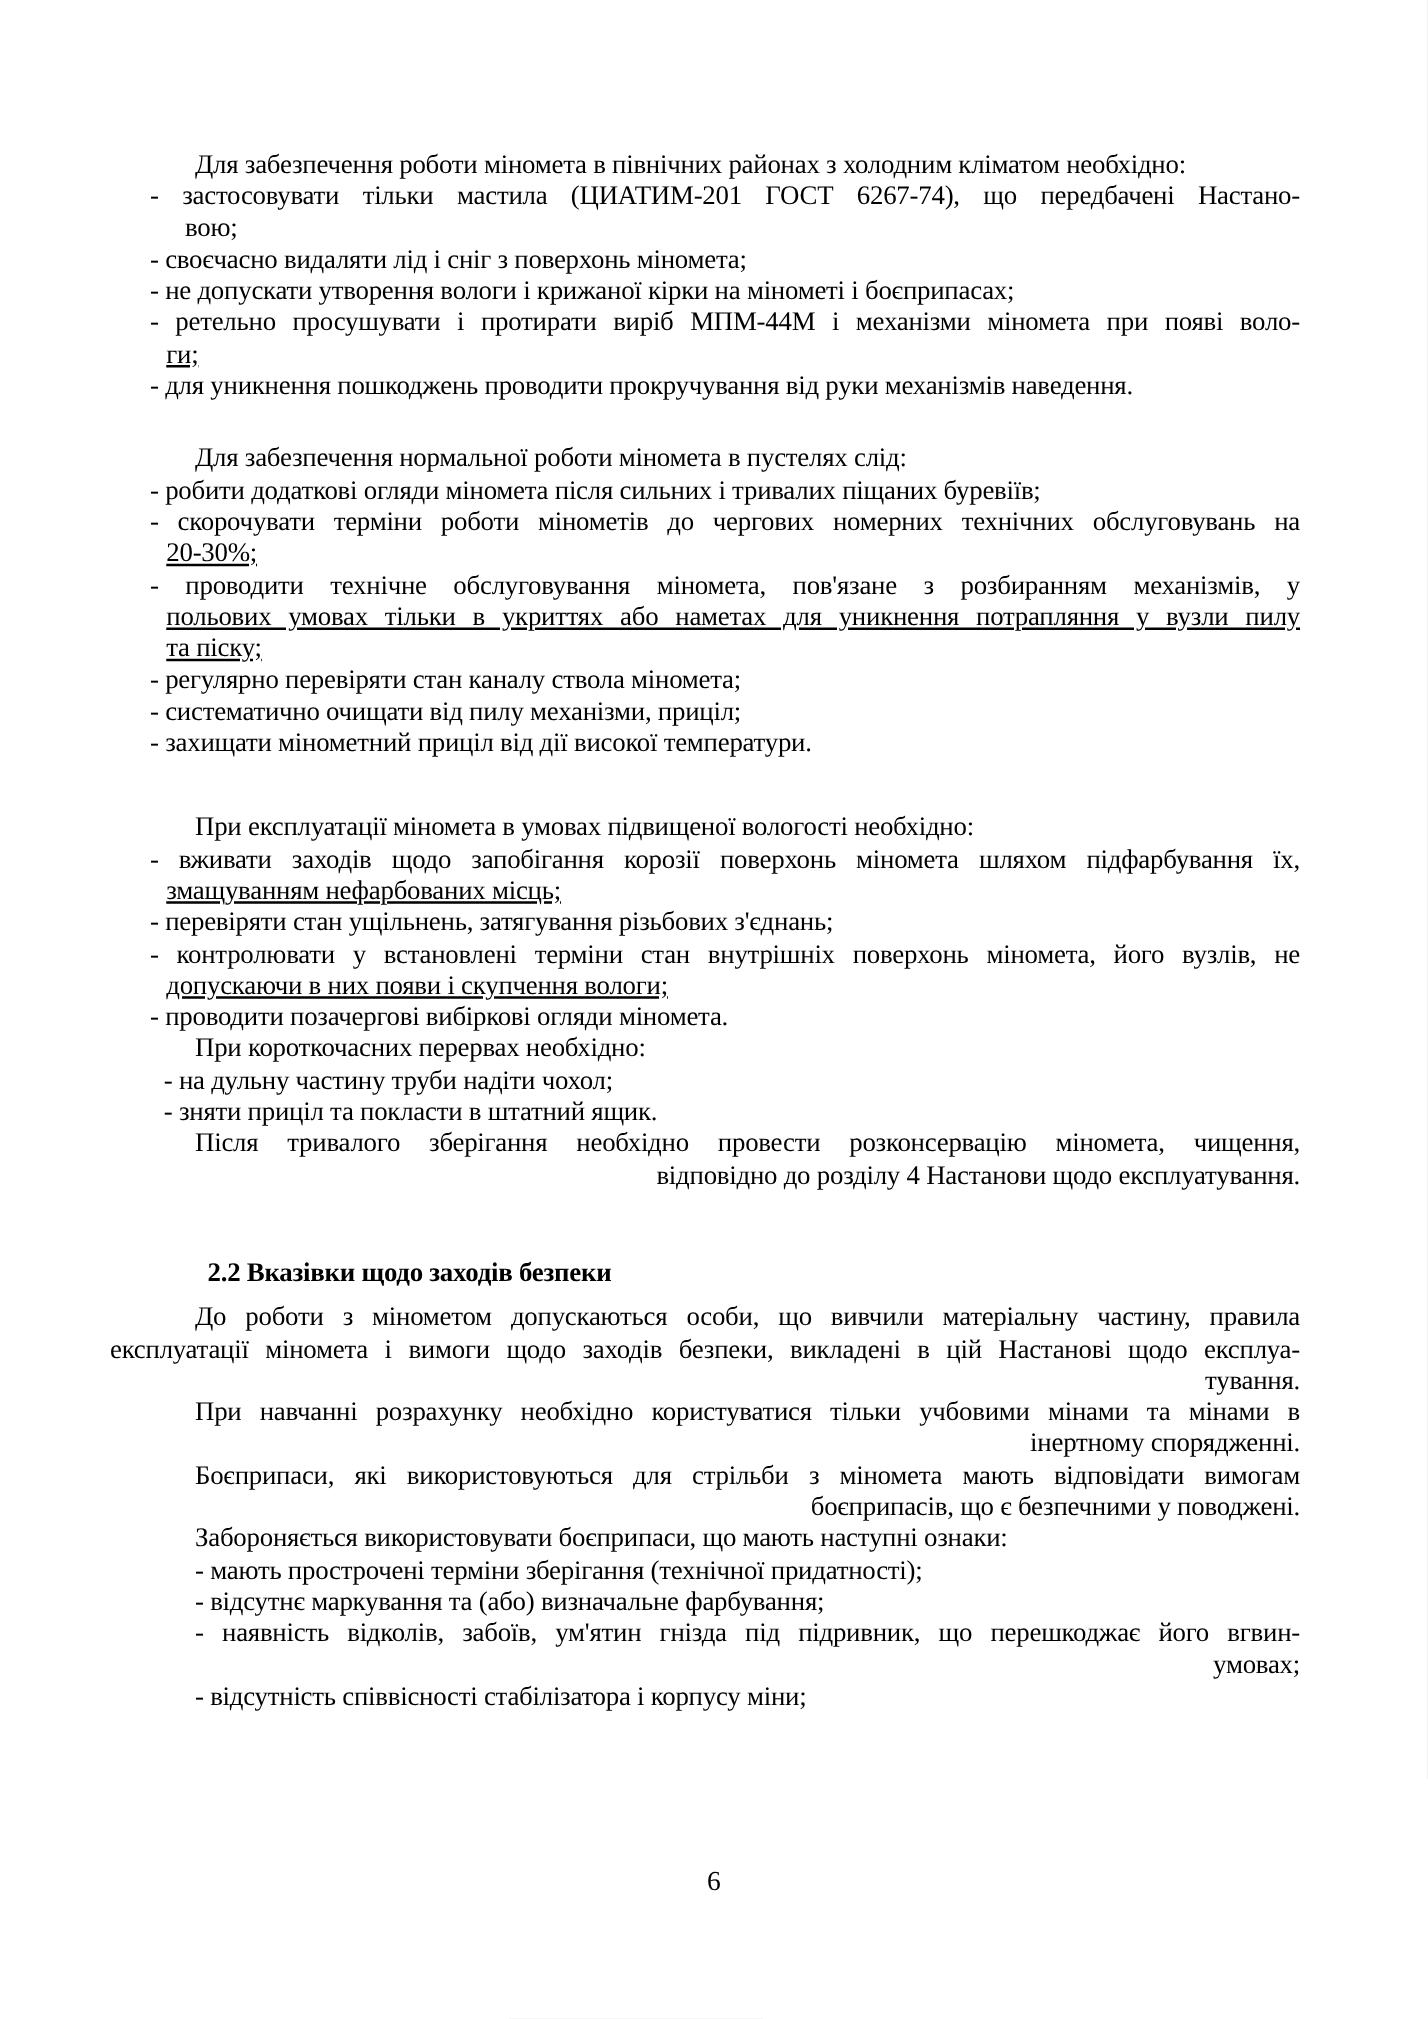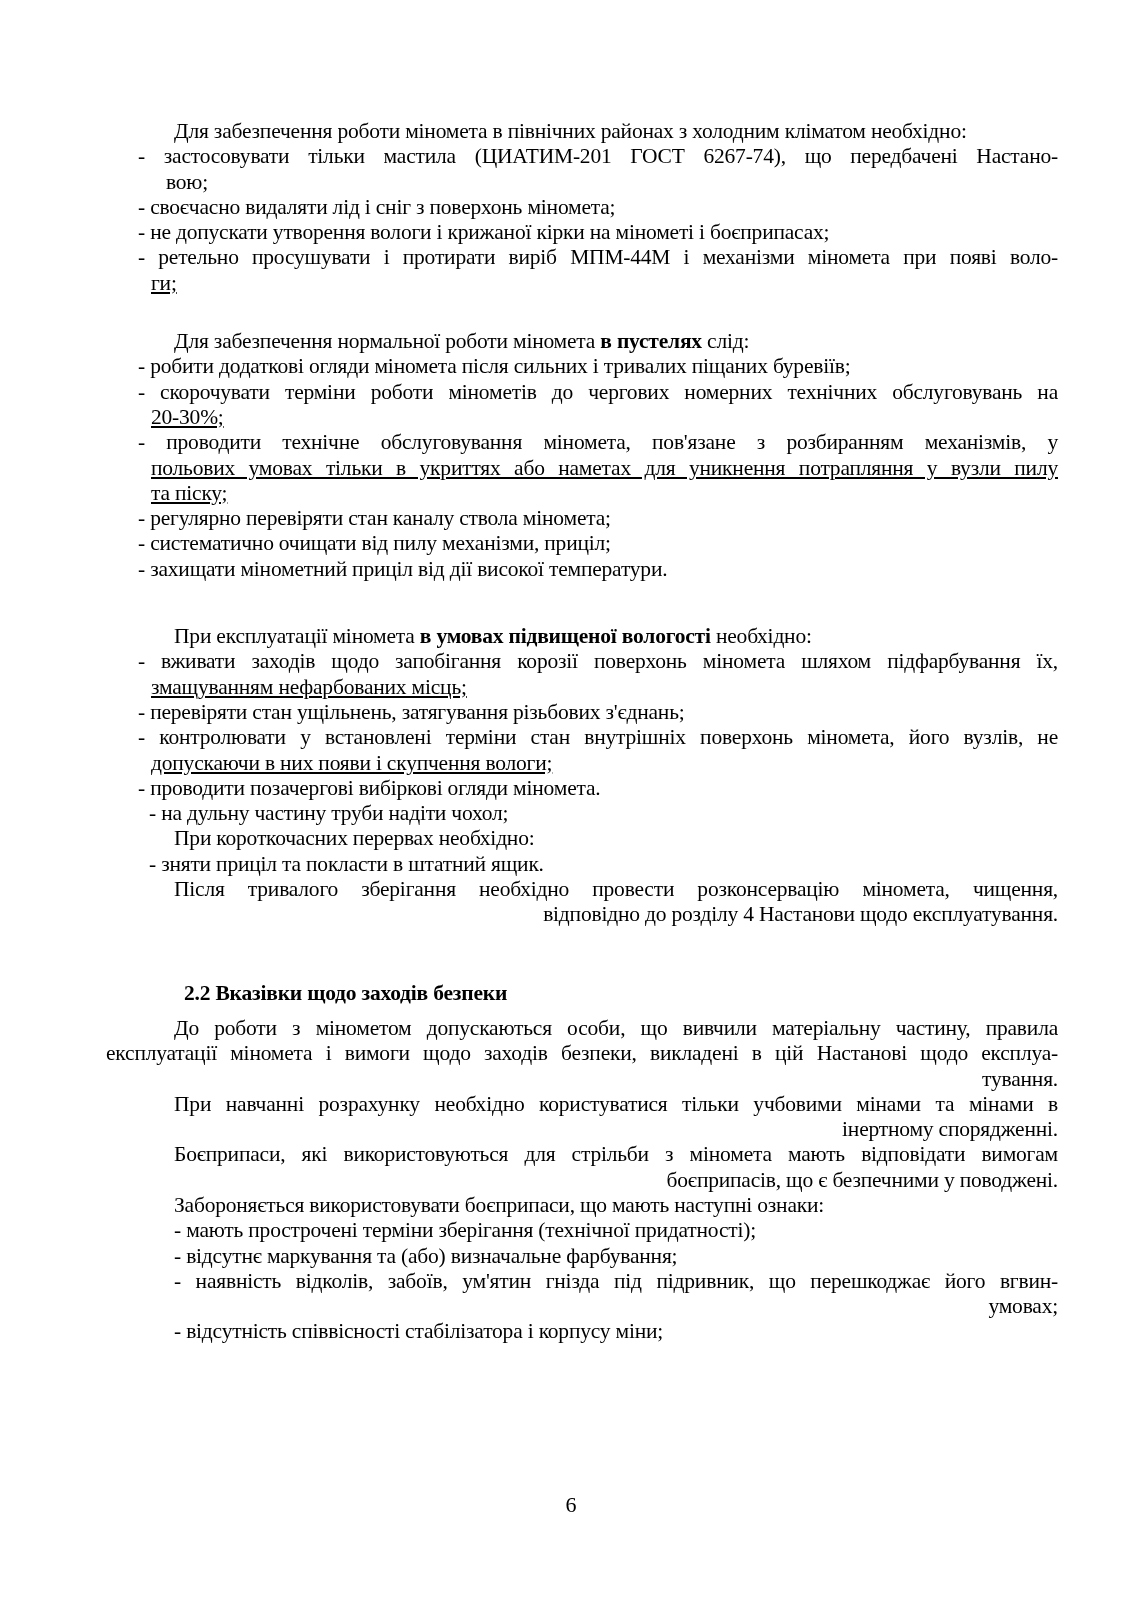--- a/index.html
+++ b/index.html
@@ -10,35 +10,35 @@
     margin:0 auto;
     font-family:"Liberation Serif","DejaVu Serif",serif;
     font-size:21.5px;
     line-height:25.3px;
     color:#000000;
     letter-spacing:-0.2px;
     overflow:hidden;
   }
   .doc-body{
     position:absolute;
-    left:106px;top:119px;
+    left:88px;top:119px;
     width:952px;
   }
   .blk{white-space:normal;}
   
   .indent{padding-left:68px;}
   .heading{padding-left:78px;font-weight:bold;}
   .hang{padding-left:32px;}
   .hang2{padding-left:43px;}
   .cont{padding-left:45px;text-decoration:underline;}
   .cont-deep{padding-left:60px;}
   .flush{padding-left:0;text-align:right;}
   
   .j{text-align:justify;text-align-last:justify;text-justify:inter-word;hyphens:none;}
-  .b{font-weight:bold;}
+  .b{font-weight:normal;}
   
   .gap-a{height:33px;}
   .gap-b{height:42px;}
   .gap-c{height:53px;}
   .gap-d{height:10px;}
   .page-number{
     position:absolute;
     left:0;top:1492px;
     width:100%;
     text-align:center;
@@ -50,41 +50,42 @@
 
 <div class="page">
   <div class="doc-body">
       <div class="blk indent">Для забезпечення роботи міномета в північних районах з холодним кліматом необхідно:</div>
       <div class="blk hang j">- застосовувати тільки мастила (ЦИАТИМ-201 ГОСТ 6267-74), що передбачені Настано-</div>
       <div class="blk cont-deep">вою;</div>
       <div class="blk hang">- своєчасно видаляти лід і сніг з поверхонь міномета;</div>
       <div class="blk hang">- не допускати утворення вологи і крижаної кірки на мінометі і боєприпасах;</div>
       <div class="blk hang j">- ретельно просушувати і протирати виріб МПМ-44М і механізми міномета при появі воло-</div>
       <div class="blk cont">ги;</div>
+      <div class="blk hang">- для уникнення пошкоджень проводити прокручування від руки механізмів наведення.</div>
       <div class="blk gap-a"></div>
       <div class="blk indent"><span>Для забезпечення нормальної роботи міномета </span><span class="b">в пустелях</span><span> слід:</span></div>
       <div class="blk hang">- робити додаткові огляди міномета після сильних і тривалих піщаних буревіїв;</div>
       <div class="blk hang j">- скорочувати терміни роботи мінометів до чергових номерних технічних обслуговувань на</div>
       <div class="blk cont">20-30%;</div>
       <div class="blk hang j">- проводити технічне обслуговування міномета, пов'язане з розбиранням механізмів, у</div>
       <div class="blk cont j">польових умовах тільки в укриттях або наметах для уникнення потрапляння у вузли пилу</div>
       <div class="blk cont">та піску;</div>
       <div class="blk hang">- регулярно перевіряти стан каналу ствола міномета;</div>
       <div class="blk hang">- систематично очищати від пилу механізми, приціл;</div>
       <div class="blk hang">- захищати мінометний приціл від дії високої температури.</div>
       <div class="blk gap-b"></div>
       <div class="blk indent"><span>При експлуатації міномета </span><span class="b">в умовах підвищеної вологості</span><span> необхідно:</span></div>
       <div class="blk hang j">- вживати заходів щодо запобігання корозії поверхонь міномета шляхом підфарбування їх,</div>
       <div class="blk cont">змащуванням нефарбованих місць;</div>
       <div class="blk hang">- перевіряти стан ущільнень, затягування різьбових з'єднань;</div>
       <div class="blk hang j">- контролювати у встановлені терміни стан внутрішніх поверхонь міномета, його вузлів, не</div>
       <div class="blk cont">допускаючи в них появи і скупчення вологи;</div>
       <div class="blk hang">- проводити позачергові вибіркові огляди міномета.</div>
+      <div class="blk indent">При короткочасних перервах необхідно:</div>
       <div class="blk hang2">- на дульну частину труби надіти чохол;</div>
-      <div class="blk indent">При короткочасних перервах необхідно:</div>
       <div class="blk hang2">- зняти приціл та покласти в штатний ящик.</div>
       <div class="blk indent j">Після тривалого зберігання необхідно провести розконсервацію міномета, чищення,</div>
       <div class="blk flush">відповідно до розділу 4 Настанови щодо експлуатування.</div>
       <div class="blk gap-c"></div>
       <div class="blk heading">2.2 Вказівки щодо заходів безпеки</div>
       <div class="blk gap-d"></div>
       <div class="blk indent j">До роботи з мінометом допускаються особи, що вивчили матеріальну частину, правила</div>
       <div class="blk flush j">експлуатації міномета і вимоги щодо заходів безпеки, викладені в цій Настанові щодо експлуа-</div>
       <div class="blk flush">тування.</div>
       <div class="blk indent j">При навчанні розрахунку необхідно користуватися тільки учбовими мінами та мінами в</div>

